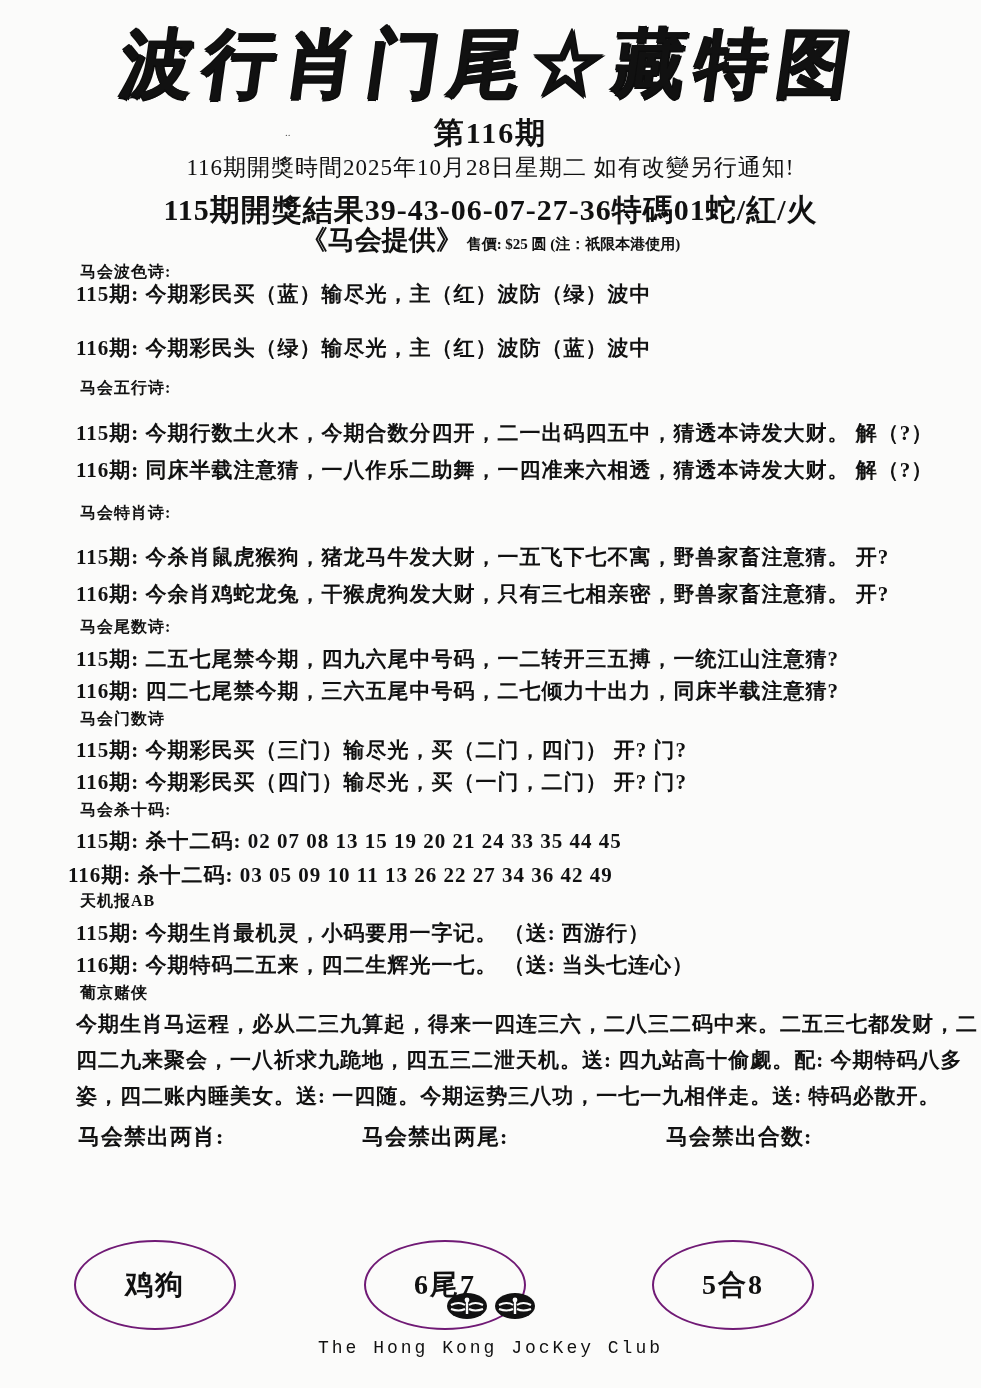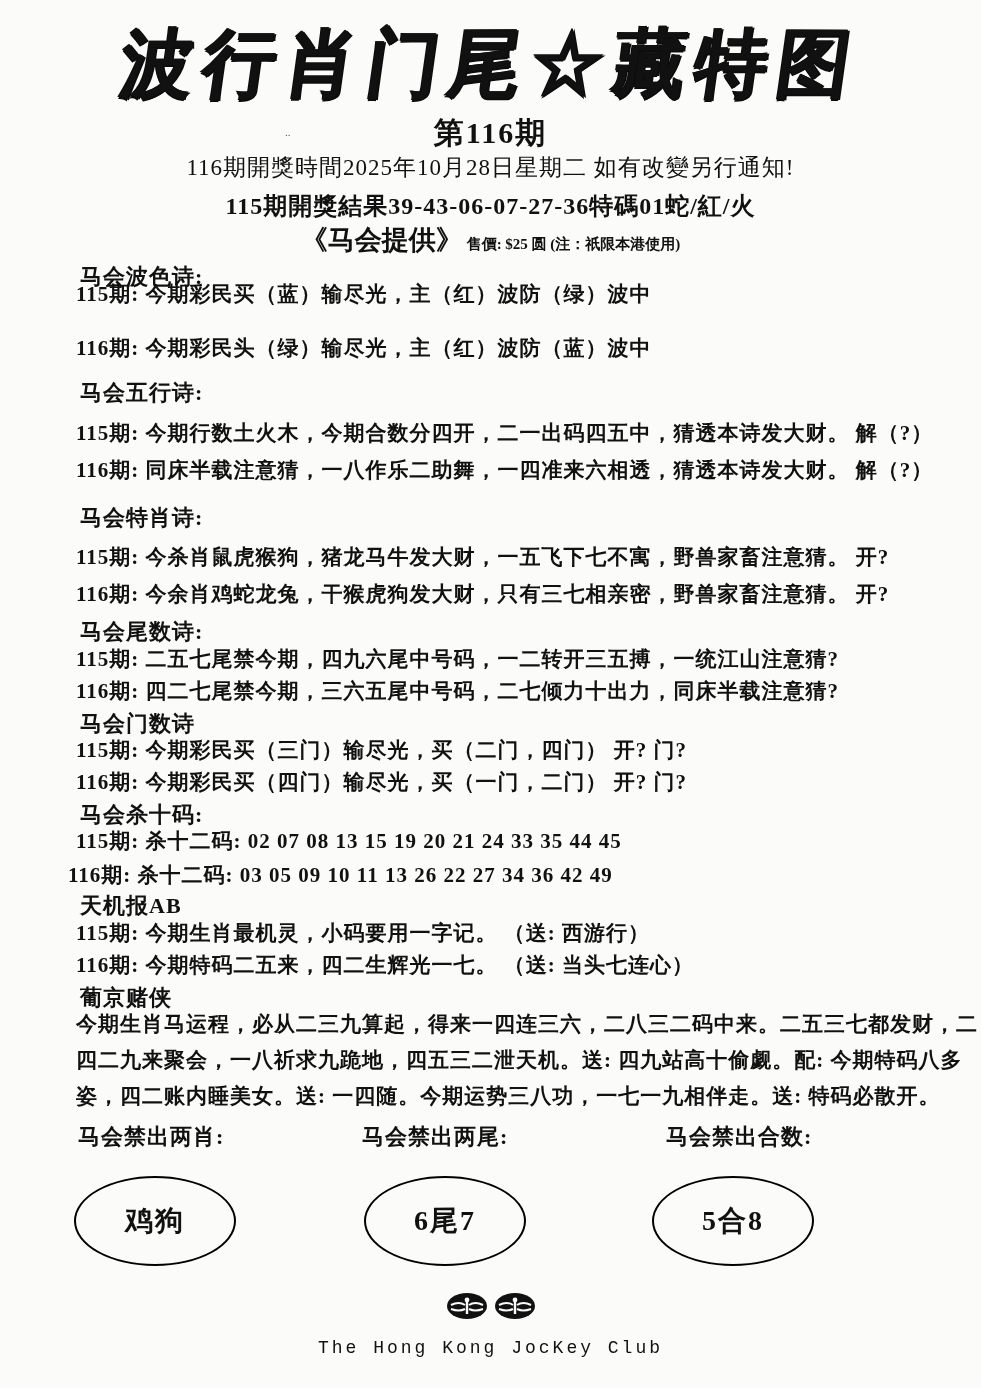--- a/index.html
+++ b/index.html
@@ -11,31 +11,31 @@
   }
   .abs{position:absolute;white-space:nowrap;}
   .c{left:0;width:981px;text-align:center;}
   .title{
     top:16px;font-size:72px;font-weight:900;letter-spacing:10px;
     transform:skewX(-8deg) scaleY(1.04);
     text-shadow:2px 1px 0 #0d0d0d,-1px 0 0 #0d0d0d,0 2px 0 #0d0d0d;
   }
   .issue{top:113px;font-size:30px;font-weight:bold;letter-spacing:2px;}
   .notice{top:152px;font-size:23px;font-weight:normal;letter-spacing:1px;}
-  .result{top:190px;font-size:24px;font-weight:bold;letter-spacing:1px;}
+  .result{top:190px;font-size:30px;font-weight:bold;letter-spacing:1px;}
   .provider{top:222px;}
   .provider .big{font-size:27px;font-weight:bold;}
   .provider .small{font-size:15px;font-weight:bold;}
-  .h{font-size:22px;font-weight:bold;letter-spacing:1px;}
+  .h{font-size:16px;font-weight:bold;letter-spacing:1px;}
   .l{font-size:21px;font-weight:bold;letter-spacing:1px;}
   .speck{top:126px;left:285px;font-size:11px;color:#555;}
   .flabel{font-size:22px;font-weight:bold;letter-spacing:1px;}
   .oval{
-    position:absolute;width:158px;height:86px;top:1176px;
-    border:2px solid #000000;border-radius:50%;
+    position:absolute;width:158px;height:86px;top:1240px;
+    border:2px solid #701a75;border-radius:50%;
     display:flex;align-items:center;justify-content:center;
     background:transparent;
   }
   .oval span{font-size:28px;font-weight:bold;letter-spacing:2px;}
   .footer-row{
     position:absolute;top:1292px;left:0;width:981px;
     display:flex;align-items:center;justify-content:center;gap:6px;
   }
   .footer-cn{font-size:19px;font-weight:bold;letter-spacing:1px;}
   .footer-en{

